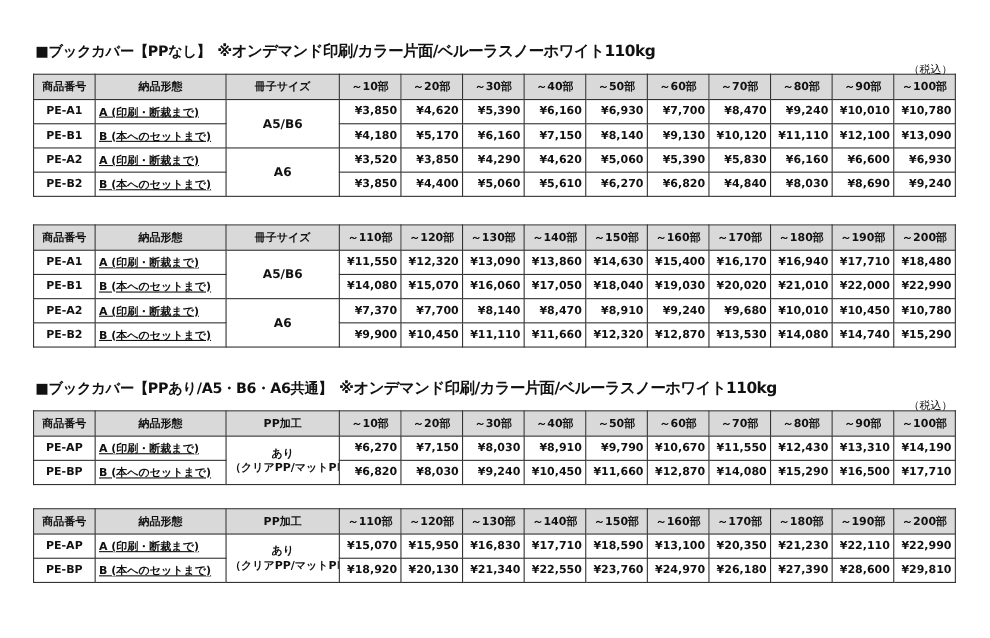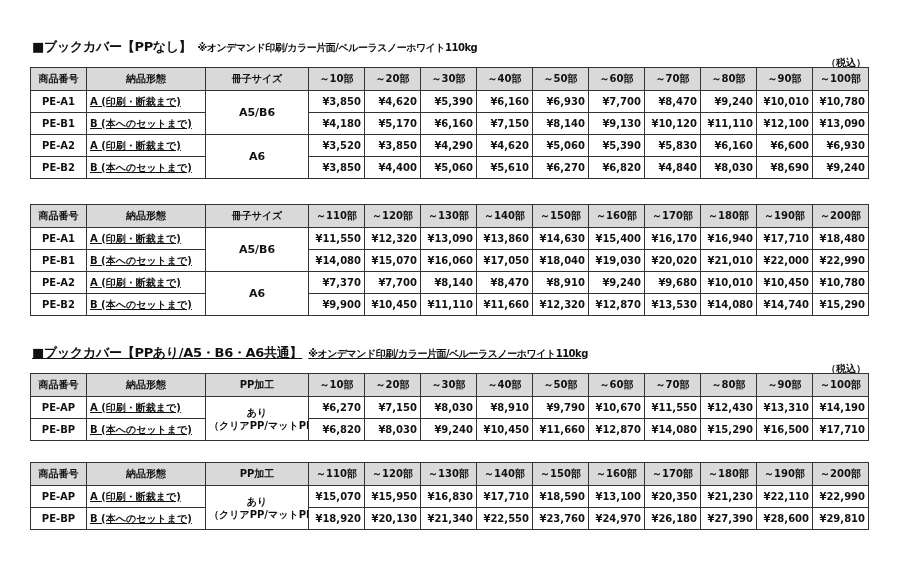--- a/index.html
+++ b/index.html
@@ -1,20 +1,20 @@
 <!DOCTYPE html>
 <html><head>
 <meta charset="utf-8">
 <style>
   html, body { margin: 0; padding: 0; background: #ffffff; }
   body { width: 900px; height: 580px; position: relative; overflow: hidden;
          font-family: "DejaVu Sans", "Liberation Sans", sans-serif; color: #111; }
   .section-title { position: absolute; left: 32px; font-size: 13px; font-weight: bold; letter-spacing: -0.3px; white-space: nowrap; }
-  .section-title .note { font-size: 10px; font-weight: bold; margin-left: 6px; letter-spacing: -0.5px; }
-  .tax { position: absolute; right: 34px; font-size: 10px; font-weight: bold; }
+  .section-title .note { font-size: 14px; font-weight: bold; margin-left: 6px; letter-spacing: -0.5px; }
+  .tax { position: absolute; right: 34px; font-size: 10px; font-weight: normal; }
   table.price { position: absolute; left: 30px; width: 838px; border-collapse: collapse; table-layout: fixed;
                 font-size: 10px; font-weight: bold; }
   table.price td, table.price th { border: 1px solid #333; padding: 0 3px; white-space: nowrap; overflow: hidden; }
   table.price th { background: #d9d9d9; font-weight: bold; height: 22px; text-align: center; }
   table.price td { height: 21px; }
   td.code { text-align: center; }
   td.deliv { text-align: left; padding-left: 5px; text-decoration: underline; }
   td.size { text-align: center; font-size: 11px; }
   td.pp { text-align: center; font-size: 10px; line-height: 13px; }
   td.val { text-align: right; padding-right: 3px; }
@@ -193,21 +193,21 @@
         <td class="val">¥12,320</td>
         <td class="val">¥12,870</td>
         <td class="val">¥13,530</td>
         <td class="val">¥14,080</td>
         <td class="val">¥14,740</td>
         <td class="val">¥15,290</td>
       </tr>
     </tbody>
   </table>
 
-<div class="section-title" style="top:344px;text-decoration:underline;">
+<div class="section-title" style="top:344px;">
   <span>■ブックカバー【PPあり/A5・B6・A6共通】</span><span class="note">※オンデマンド印刷/カラー片面/ベルーラスノーホワイト110kg</span>
 </div>
 <div class="tax" style="top:362px;">（税込）</div>
 
 <table class="price" style="top:373px;">
   <colgroup>
       <col style="width:56px">
       <col style="width:119px">
       <col style="width:103px">
       <col span="10" style="width:56px">

